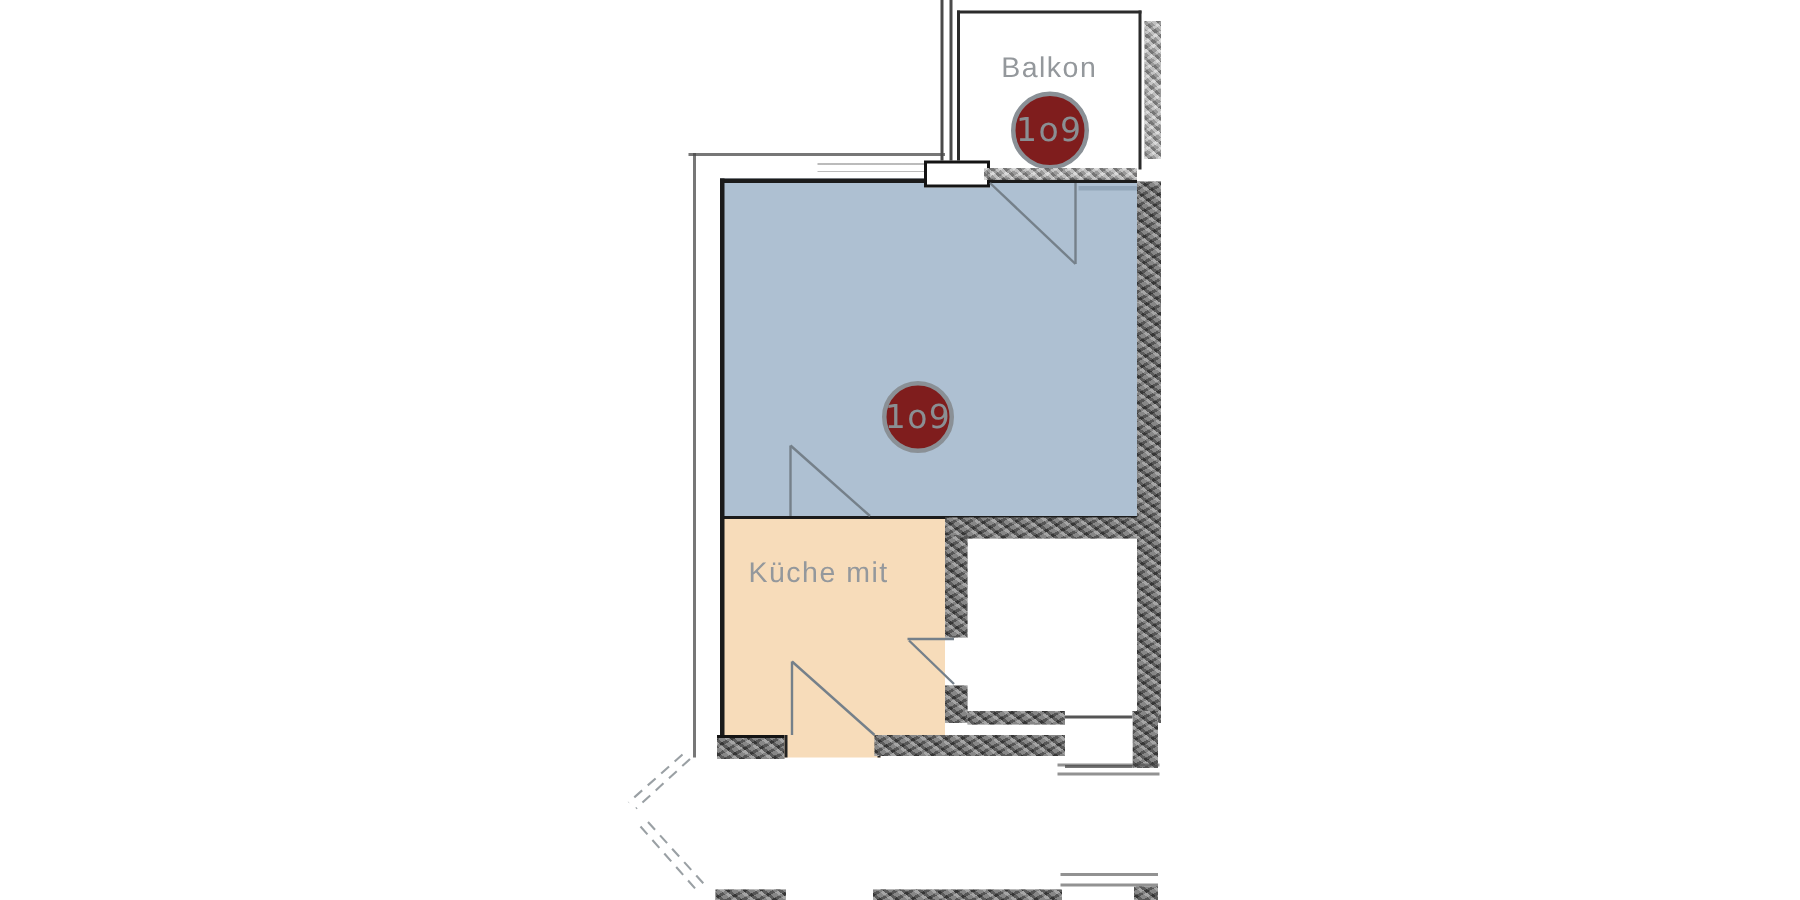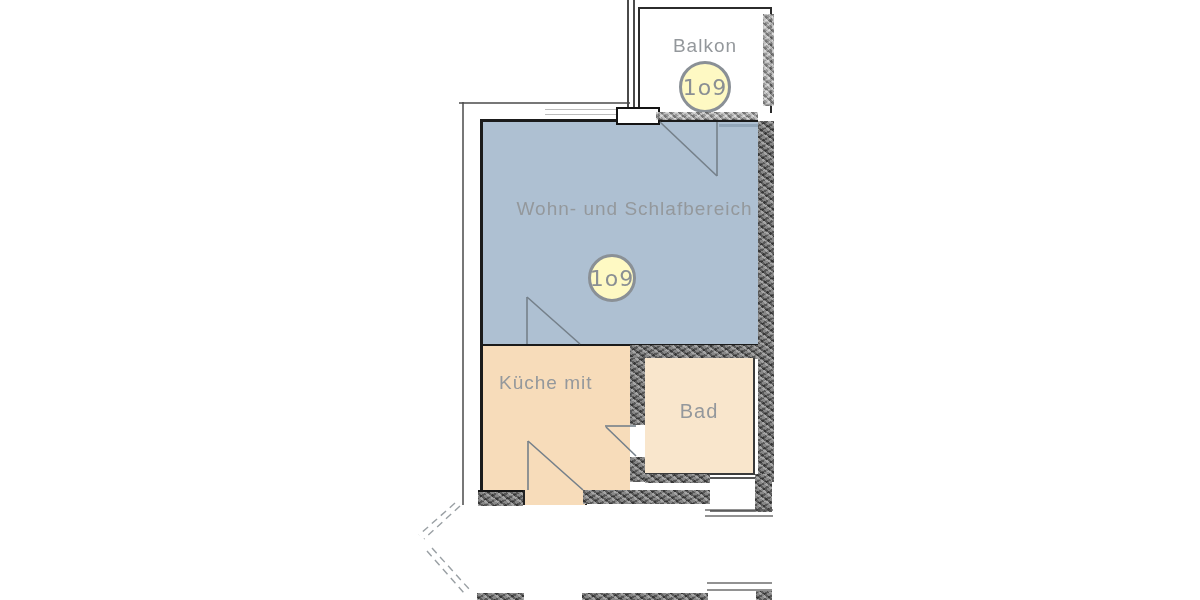--- a/index.html
+++ b/index.html
@@ -10,72 +10,67 @@
   .wall{background-color:#5f5f5f;
     background-image:
       repeating-linear-gradient(37deg, rgba(255,255,255,.30) 0 2px, rgba(0,0,0,.28) 2px 4px, rgba(255,255,255,.06) 4px 7px),
       repeating-linear-gradient(-29deg, rgba(255,255,255,.20) 0 3px, rgba(30,30,30,.30) 3px 5px);}
   .wall-light{background-color:#8f8f8f;opacity:.85;
     background-image:
       repeating-linear-gradient(41deg, rgba(255,255,255,.45) 0 2px, rgba(0,0,0,.22) 2px 4px, rgba(255,255,255,.12) 4px 6px),
       repeating-linear-gradient(-33deg, rgba(255,255,255,.30) 0 2px, rgba(50,50,50,.25) 2px 5px);}
   .line{background:#4a4a4a;}
   .room-label{color:var(--label-text,#94989c);font-size:19px;letter-spacing:1px;font-weight:400;white-space:nowrap;}
-  .badge{border-radius:50%;border:3px solid var(--badge-border,#8a9096);background:#fef9c3;
+  .badge{border-radius:50%;border:3px solid var(--badge-border,#8a9096);background:#7f1d1d;
          display:flex;align-items:center;justify-content:center;
          color:#8a8f93;font-size:22px;font-family:"DejaVu Sans",sans-serif;letter-spacing:1px;}
   .room{box-sizing:border-box;}
   .win-scribble{background:repeating-linear-gradient(180deg, rgba(0,0,0,0) 0 2px, rgba(105,105,105,.45) 2px 3px, rgba(0,0,0,0) 3px 5px);}
   svg.overlay{position:absolute;left:0;top:0;pointer-events:none;}
 </style>
 </head>
 <body>
 
 <div class="canvas">
 
   <div class="abs line" style="left:627px;top:0;width:2px;height:113px;"></div>
   <div class="abs line" style="left:633px;top:0;width:2px;height:113px;"></div>
-  <div class="abs room" style="left:638px;top:7px;width:134px;height:106px;background:#fff;
+  <div class="abs room" style="left:638px;top:7px;width:123px;height:106px;background:#fff;
        border-top:2px solid #2b2b2b;border-left:2px solid #2b2b2b;border-right:2px solid #2b2b2b;">
     <div class="room-label" style="position:absolute;left:50%;top:26px;transform:translateX(-50%);">Balkon</div>
     <div class="badge" style="position:absolute;left:50%;top:52px;transform:translateX(-50%);width:46px;height:46px;">1o9</div>
   </div>
   <div class="abs wall-light" style="left:763px;top:14px;width:11px;height:92px;"></div>
 
   <div class="abs line" style="left:459px;top:102px;width:171px;height:2px;opacity:.75;"></div>
   <div class="abs line" style="left:462px;top:102px;width:2px;height:403px;opacity:.75;"></div>
   <div class="abs win-scribble" style="left:545px;top:107px;width:85px;height:11px;"></div>
 
   <div class="abs room" style="left:480px;top:119px;width:278px;height:228px;background:var(--living,#aec0d2);
        border-left:3px solid #1b1b1b;border-top:3px solid #1b1b1b;border-bottom:3px solid #1b1b1b;">
-    <div class="room-label" style="position:absolute;left:50%;top:76px;transform:translateX(-50%);margin-left:14px;">Wohn- und Schlafbereich</div>
     <div class="badge" style="position:absolute;left:105px;top:132px;width:42px;height:42px;">1o9</div>
   </div>
 
   <div class="abs" style="left:616px;top:107px;width:40px;height:14px;background:#fff;border:2px solid #141414;"></div>
   <div class="abs wall-light" style="left:656px;top:112px;width:102px;height:8px;"></div>
   <div class="abs" style="left:719px;top:124px;width:39px;height:3px;background:var(--slab-edge,#93a7ba);"></div>
 
   <div class="abs wall" style="left:758px;top:121px;width:16px;height:361px;"></div>
 
   <div class="abs wall" style="left:481px;top:346px;width:44px;height:11px;"></div>
   <div class="abs wall" style="left:583px;top:346px;width:50px;height:11px;"></div>
   <div class="abs wall" style="left:630px;top:345px;width:128px;height:14px;"></div>
   <div class="abs wall" style="left:630px;top:357px;width:15px;height:68px;"></div>
   <div class="abs wall" style="left:630px;top:457px;width:15px;height:25px;"></div>
 
   <div class="abs room" style="left:480px;top:346px;width:150px;height:146px;background:var(--kitchen,#f7dcba);
        border-left:3px solid #1b1b1b;">
     <div class="room-label" style="position:absolute;left:16px;top:26px;">Küche mit</div>
   </div>
 
-  <div class="abs room" style="left:645px;top:358px;width:110px;height:117px;background:var(--bath,#f9e6cc);
-       border-right:2px solid #3a3a3a;border-bottom:2px solid #3a3a3a;">
-    <div class="room-label" style="position:absolute;left:50%;top:42px;transform:translateX(-50%);font-size:20px;">Bad</div>
-  </div>
 
   <div class="abs wall" style="left:478px;top:490px;width:45px;height:14px;border-top:2px solid #141414;"></div>
   <div class="abs" style="left:523px;top:490px;width:60px;height:15px;background:var(--kitchen,#f7dcba);
        border-left:2px solid #222;border-right:2px solid #222;"></div>
   <div class="abs wall" style="left:583px;top:490px;width:128px;height:14px;"></div>
   <div class="abs wall" style="left:645px;top:474px;width:65px;height:9px;"></div>
   <div class="abs wall" style="left:755px;top:474px;width:17px;height:38px;"></div>
   <div class="abs" style="left:710px;top:477px;width:45px;height:31px;background:#fff;border-top:2px solid #555;border-bottom:2px solid #777;"></div>
 
   <div class="abs line" style="left:705px;top:509px;width:68px;height:2px;opacity:.6;"></div>

